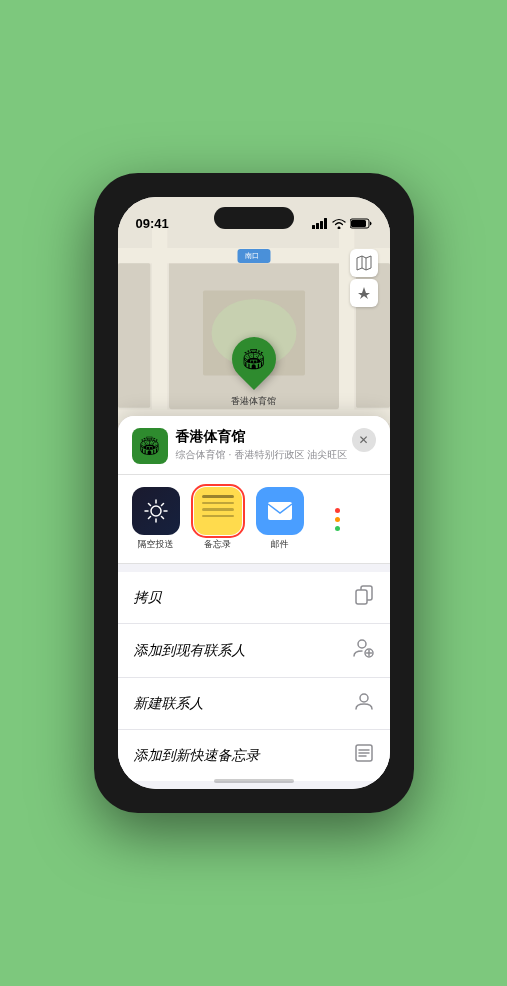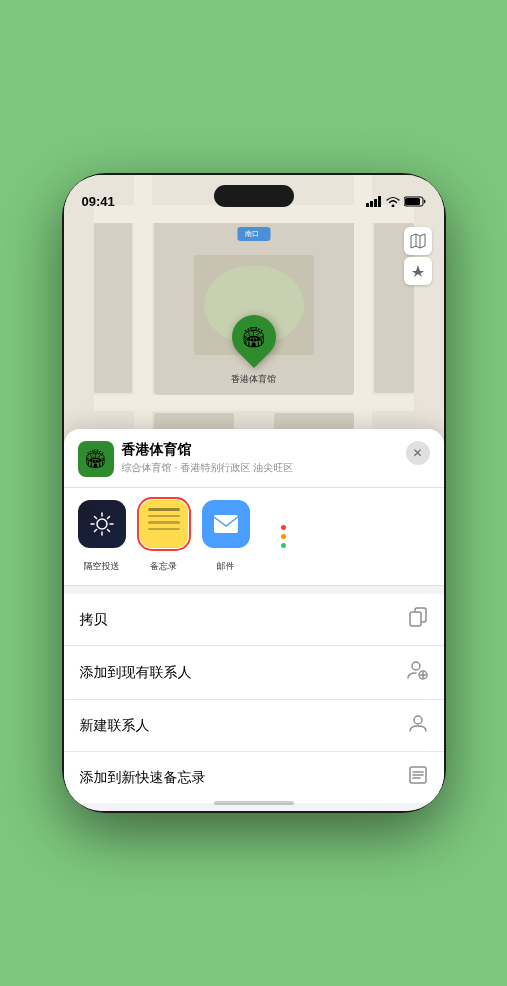--- a/index.html
+++ b/index.html
@@ -6,25 +6,25 @@
     body {
       background: #7dc87d;
       display: flex;
       justify-content: center;
       align-items: center;
       min-height: 100vh;
       font-family: -apple-system, 'PingFang SC', 'Helvetica Neue', sans-serif;
     }
 
     .phone-frame {
-      width: 384px;
+      width: 320px;
       height: 640px;
       background: #1a1a1a;
       border-radius: 44px;
-      padding: 2px;
+      padding: 24px;
       position: relative;
       box-shadow: 0 20px 60px rgba(0,0,0,0.5);
     }
 
     .phone-screen {
       width: 100%;
       height: 100%;
       background: #e8e8e8;
       border-radius: 38px;
       overflow: hidden;
@@ -210,21 +210,21 @@
       gap: 6px;
       overflow-x: auto;
       align-items: center;
       border-bottom: 0.5px solid #e0e0e0;
     }
 
     .share-item {
       display: flex;
       flex-direction: column;
       align-items: center;
-      gap: 12px;
+      gap: 3px;
       min-width: 56px;
     }
 
     .share-app-icon {
       width: 48px;
       height: 48px;
       border-radius: 12px;
       display: flex;
       align-items: center;
       justify-content: center;
@@ -254,20 +254,21 @@
       background: white;
       margin-top: 8px;
     }
 
     .action-item {
       display: flex;
       align-items: center;
       justify-content: space-between;
       padding: 13px 16px;
       border-bottom: 0.5px solid #e5e5ea;
+      font-style: italic;
     }
 
     .action-item:last-child {
       border-bottom: none;
     }
 
     .action-text {
       font-size: 14px;
       color: #000;
     }

